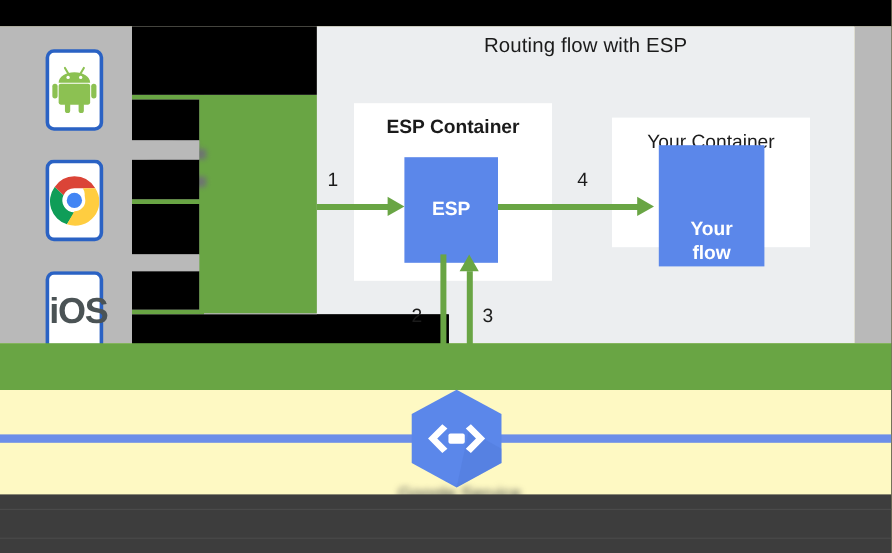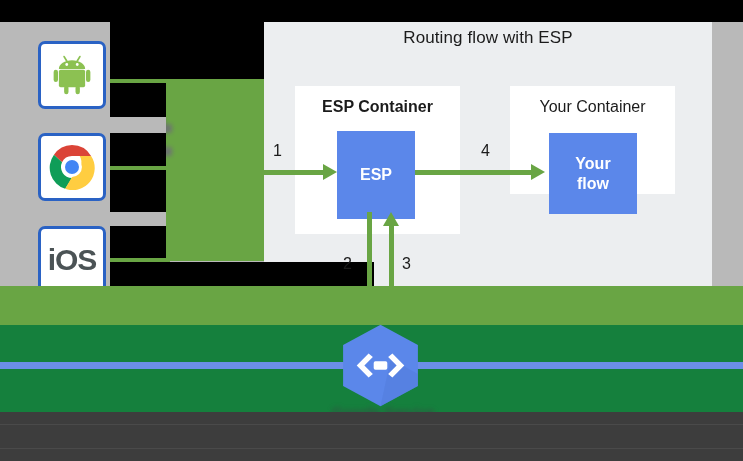--- a/index.html
+++ b/index.html
@@ -10,21 +10,21 @@
   body {
     width: 743px;
     height: 461px;
     overflow: hidden;
     font-family: "Liberation Sans", sans-serif;
   }
   .stage {
     position: relative;
     width: 743px;
     height: 461px;
-    background: #15803d;
+    background: #fef9c3;
     overflow: hidden;
   }
 
   
   .black-top {
     position: absolute; left: 0; top: 0; width: 743px; height: 22px;
     background: #000000;
   }
   .left-gray {
     position: absolute; left: 0; top: 22px; width: 264px; height: 264px;
@@ -47,21 +47,21 @@
     color: #1b1b1b;
     letter-spacing: .1px;
   }
 
   
   .card {
     position: absolute;
     background: #ffffff;
   }
   .card-esp   { left: 295px; top: 86px; width: 165px; height: 148px; font-weight: bold; }
-  .card-yours { left: 510px; top: 86px; width: 165px; height: 108px; }
+  .card-yours { left: 510px; top: 98px; width: 165px; height: 108px; }
   .card-label {
     position: absolute; top: 12px; left: 0; width: 100%;
     text-align: center;
     font-size: 16px;
     color: #1b1b1b;
   }
 
   
   .bluebox {
     position: absolute;
@@ -69,21 +69,21 @@
     color: #ffffff;
     font-weight: bold;
     font-size: 16px;
     display: flex;
     align-items: center;
     justify-content: center;
     text-align: center;
     line-height: 1.25;
   }
   .box-esp  { left: 337px; top: 131px; width: 78px; height: 88px; }
-  .box-code { left: 549px; top: 133px; width: 88px; height: 81px; }
+  .box-code { left: 549px; top: 121px; width: 88px; height: 101px; align-items: flex-end; }
 
   
   .garrow-line {
     position: absolute;
     background: #69a544;
   }
   .arrow-head-right {
     position: absolute;
     width: 0; height: 0;
     border-top: 8px solid transparent;
@@ -99,28 +99,27 @@
   }
   .step-num {
     position: absolute;
     font-size: 16px;
     color: #1b1b1b;
   }
 
   
   .tile {
     position: absolute;
-    width: 68px; height: 68px;
+    width: 48px; height: 68px;
     background: #ffffff;
     border: 3px solid #2a62c4;
     border-radius: 7px;
     box-sizing: border-box;
     display: flex;
     align-items: center;
-    justify-content: center;
   }
   .tile-android { left: 38px; top: 41px; }
   .tile-chrome  { left: 38px; top: 133px; }
   .tile-ios     { left: 38px; top: 226px; }
   .ios-text {
     font-weight: bold; font-size: 30px; color: #4b5355;
     letter-spacing: -1px;
   }
 
   

